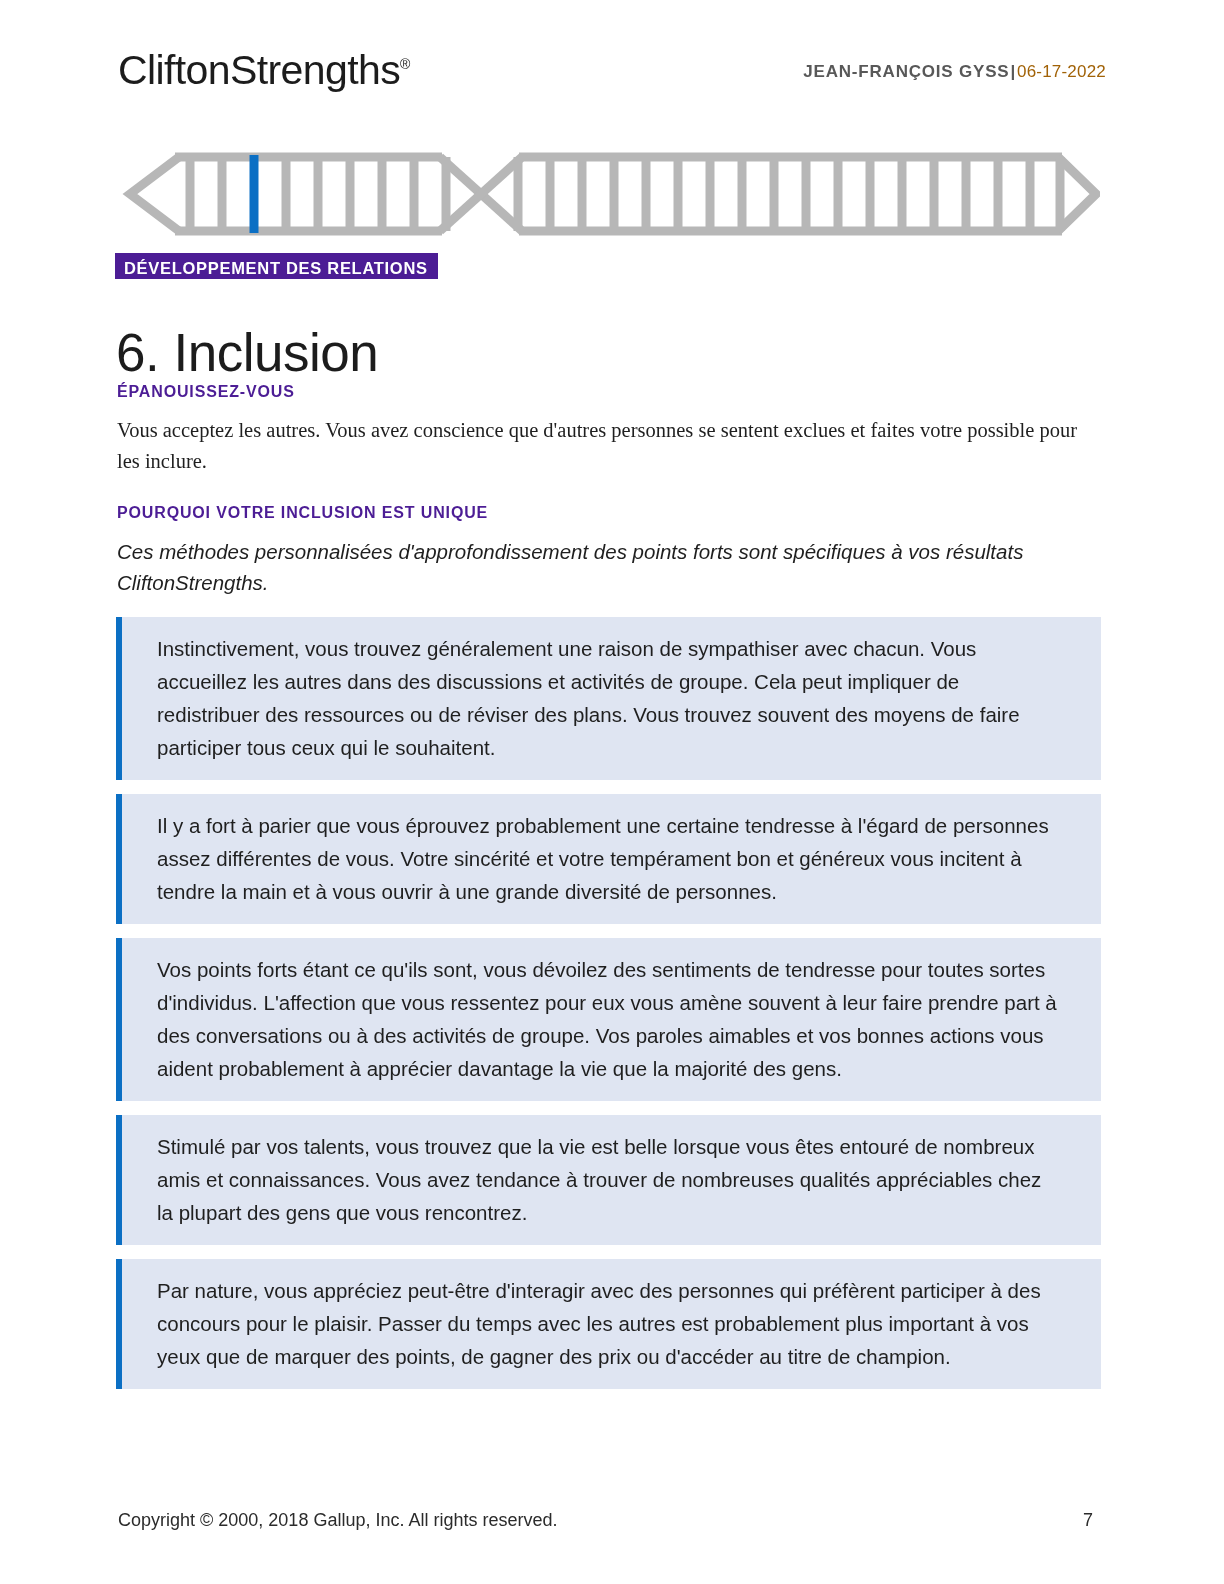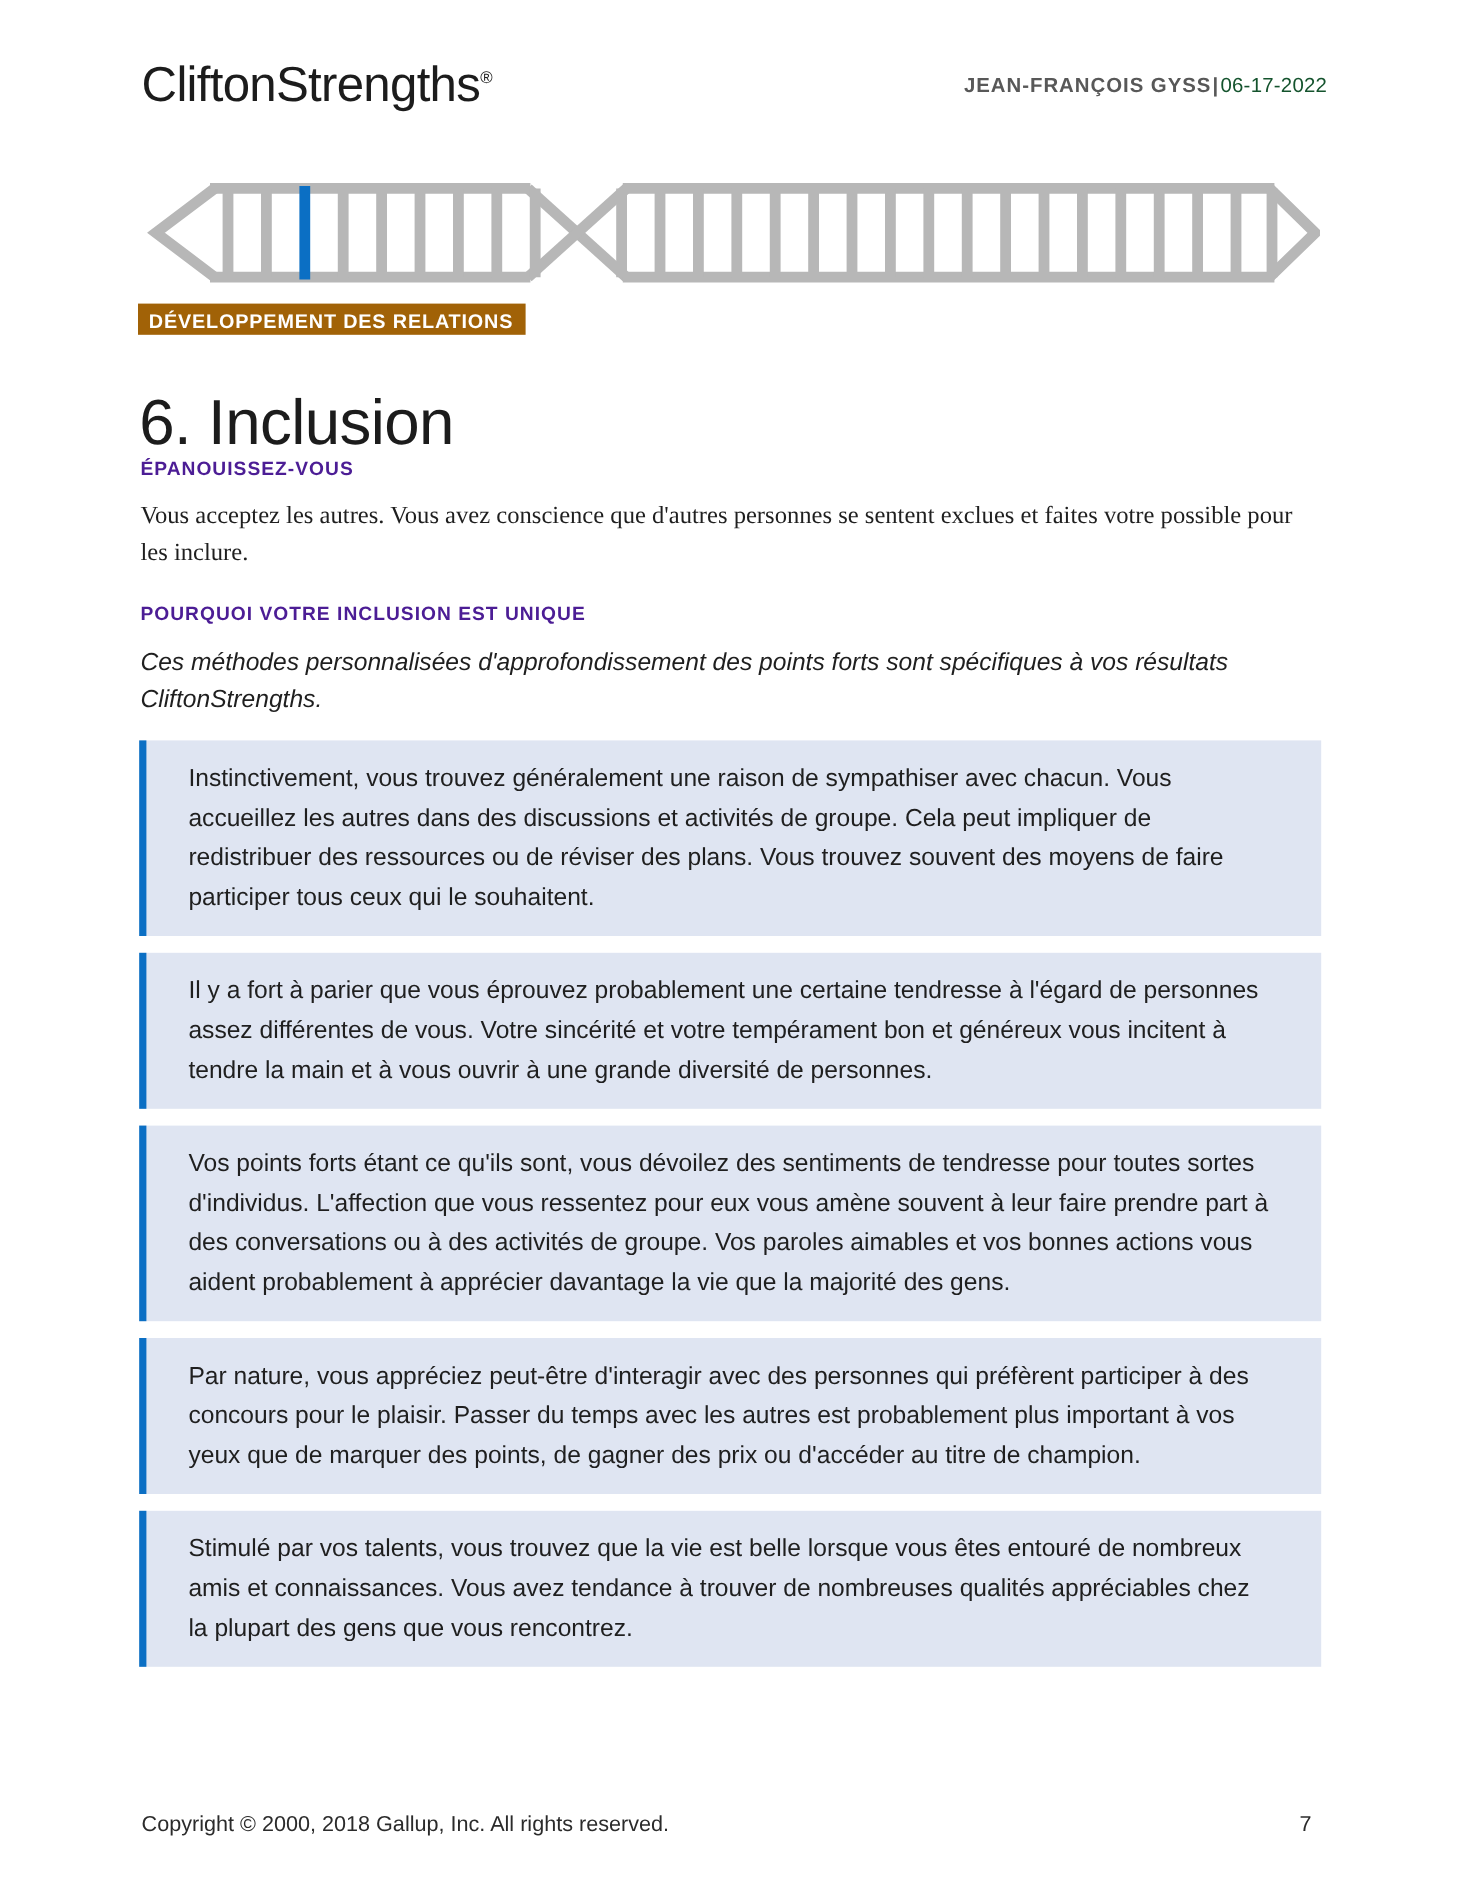--- a/index.html
+++ b/index.html
@@ -61,41 +61,41 @@
   .header-meta .name {
     font-weight: bold;
     color: #585858;
   }
   .header-meta .sep {
     font-weight: bold;
     color: #585858;
     margin: 0 1px;
   }
   .header-meta .date {
-    color: #14532d;
+    color: #a16207;
     letter-spacing: 0.2px;
   }
 
   
   .dna {
     position: absolute;
     left: 122px;
     top: 148px;
     width: 978px;
     height: 92px;
   }
   .dna svg { display: block; }
 
   
   .badge {
     position: absolute;
     left: 115px;
     top: 253px;
     height: 26px;
-    background: #a16207;
+    background: #4c1d95;
     color: #ffffff;
     font-size: 16.5px;
     font-weight: bold;
     letter-spacing: 0.7px;
     padding: 4px 10px 0 9px;
     display: inline-flex;
     align-items: center;
     box-sizing: border-box;
   }
 
@@ -255,24 +255,24 @@
     <div class="card">
       <div class="card-text">Instinctivement, vous trouvez généralement une raison de sympathiser avec chacun. Vous accueillez les autres dans des discussions et activités de groupe. Cela peut impliquer de redistribuer des ressources ou de réviser des plans. Vous trouvez souvent des moyens de faire participer tous ceux qui le souhaitent.</div>
     </div>
     <div class="card">
       <div class="card-text">Il y a fort à parier que vous éprouvez probablement une certaine tendresse à l'égard de personnes assez différentes de vous. Votre sincérité et votre tempérament bon et généreux vous incitent à tendre la main et à vous ouvrir à une grande diversité de personnes.</div>
     </div>
     <div class="card">
       <div class="card-text">Vos points forts étant ce qu'ils sont, vous dévoilez des sentiments de tendresse pour toutes sortes d'individus. L'affection que vous ressentez pour eux vous amène souvent à leur faire prendre part à des conversations ou à des activités de groupe. Vos paroles aimables et vos bonnes actions vous aident probablement à apprécier davantage la vie que la majorité des gens.</div>
     </div>
     <div class="card">
+      <div class="card-text">Stimulé par vos talents, vous trouvez que la vie est belle lorsque vous êtes entouré de nombreux amis et connaissances. Vous avez tendance à trouver de nombreuses qualités appréciables chez la plupart des gens que vous rencontrez.</div>
+    </div>
+    <div class="card">
       <div class="card-text">Par nature, vous appréciez peut-être d'interagir avec des personnes qui préfèrent participer à des concours pour le plaisir. Passer du temps avec les autres est probablement plus important à vos yeux que de marquer des points, de gagner des prix ou d'accéder au titre de champion.</div>
-    </div>
-    <div class="card">
-      <div class="card-text">Stimulé par vos talents, vous trouvez que la vie est belle lorsque vous êtes entouré de nombreux amis et connaissances. Vous avez tendance à trouver de nombreuses qualités appréciables chez la plupart des gens que vous rencontrez.</div>
     </div>
   </div>
 
   <div class="footer">
     <div>Copyright © 2000, 2018 Gallup, Inc. All rights reserved.</div>
     <div class="footer-page">7</div>
   </div>
 
 </div>
 

